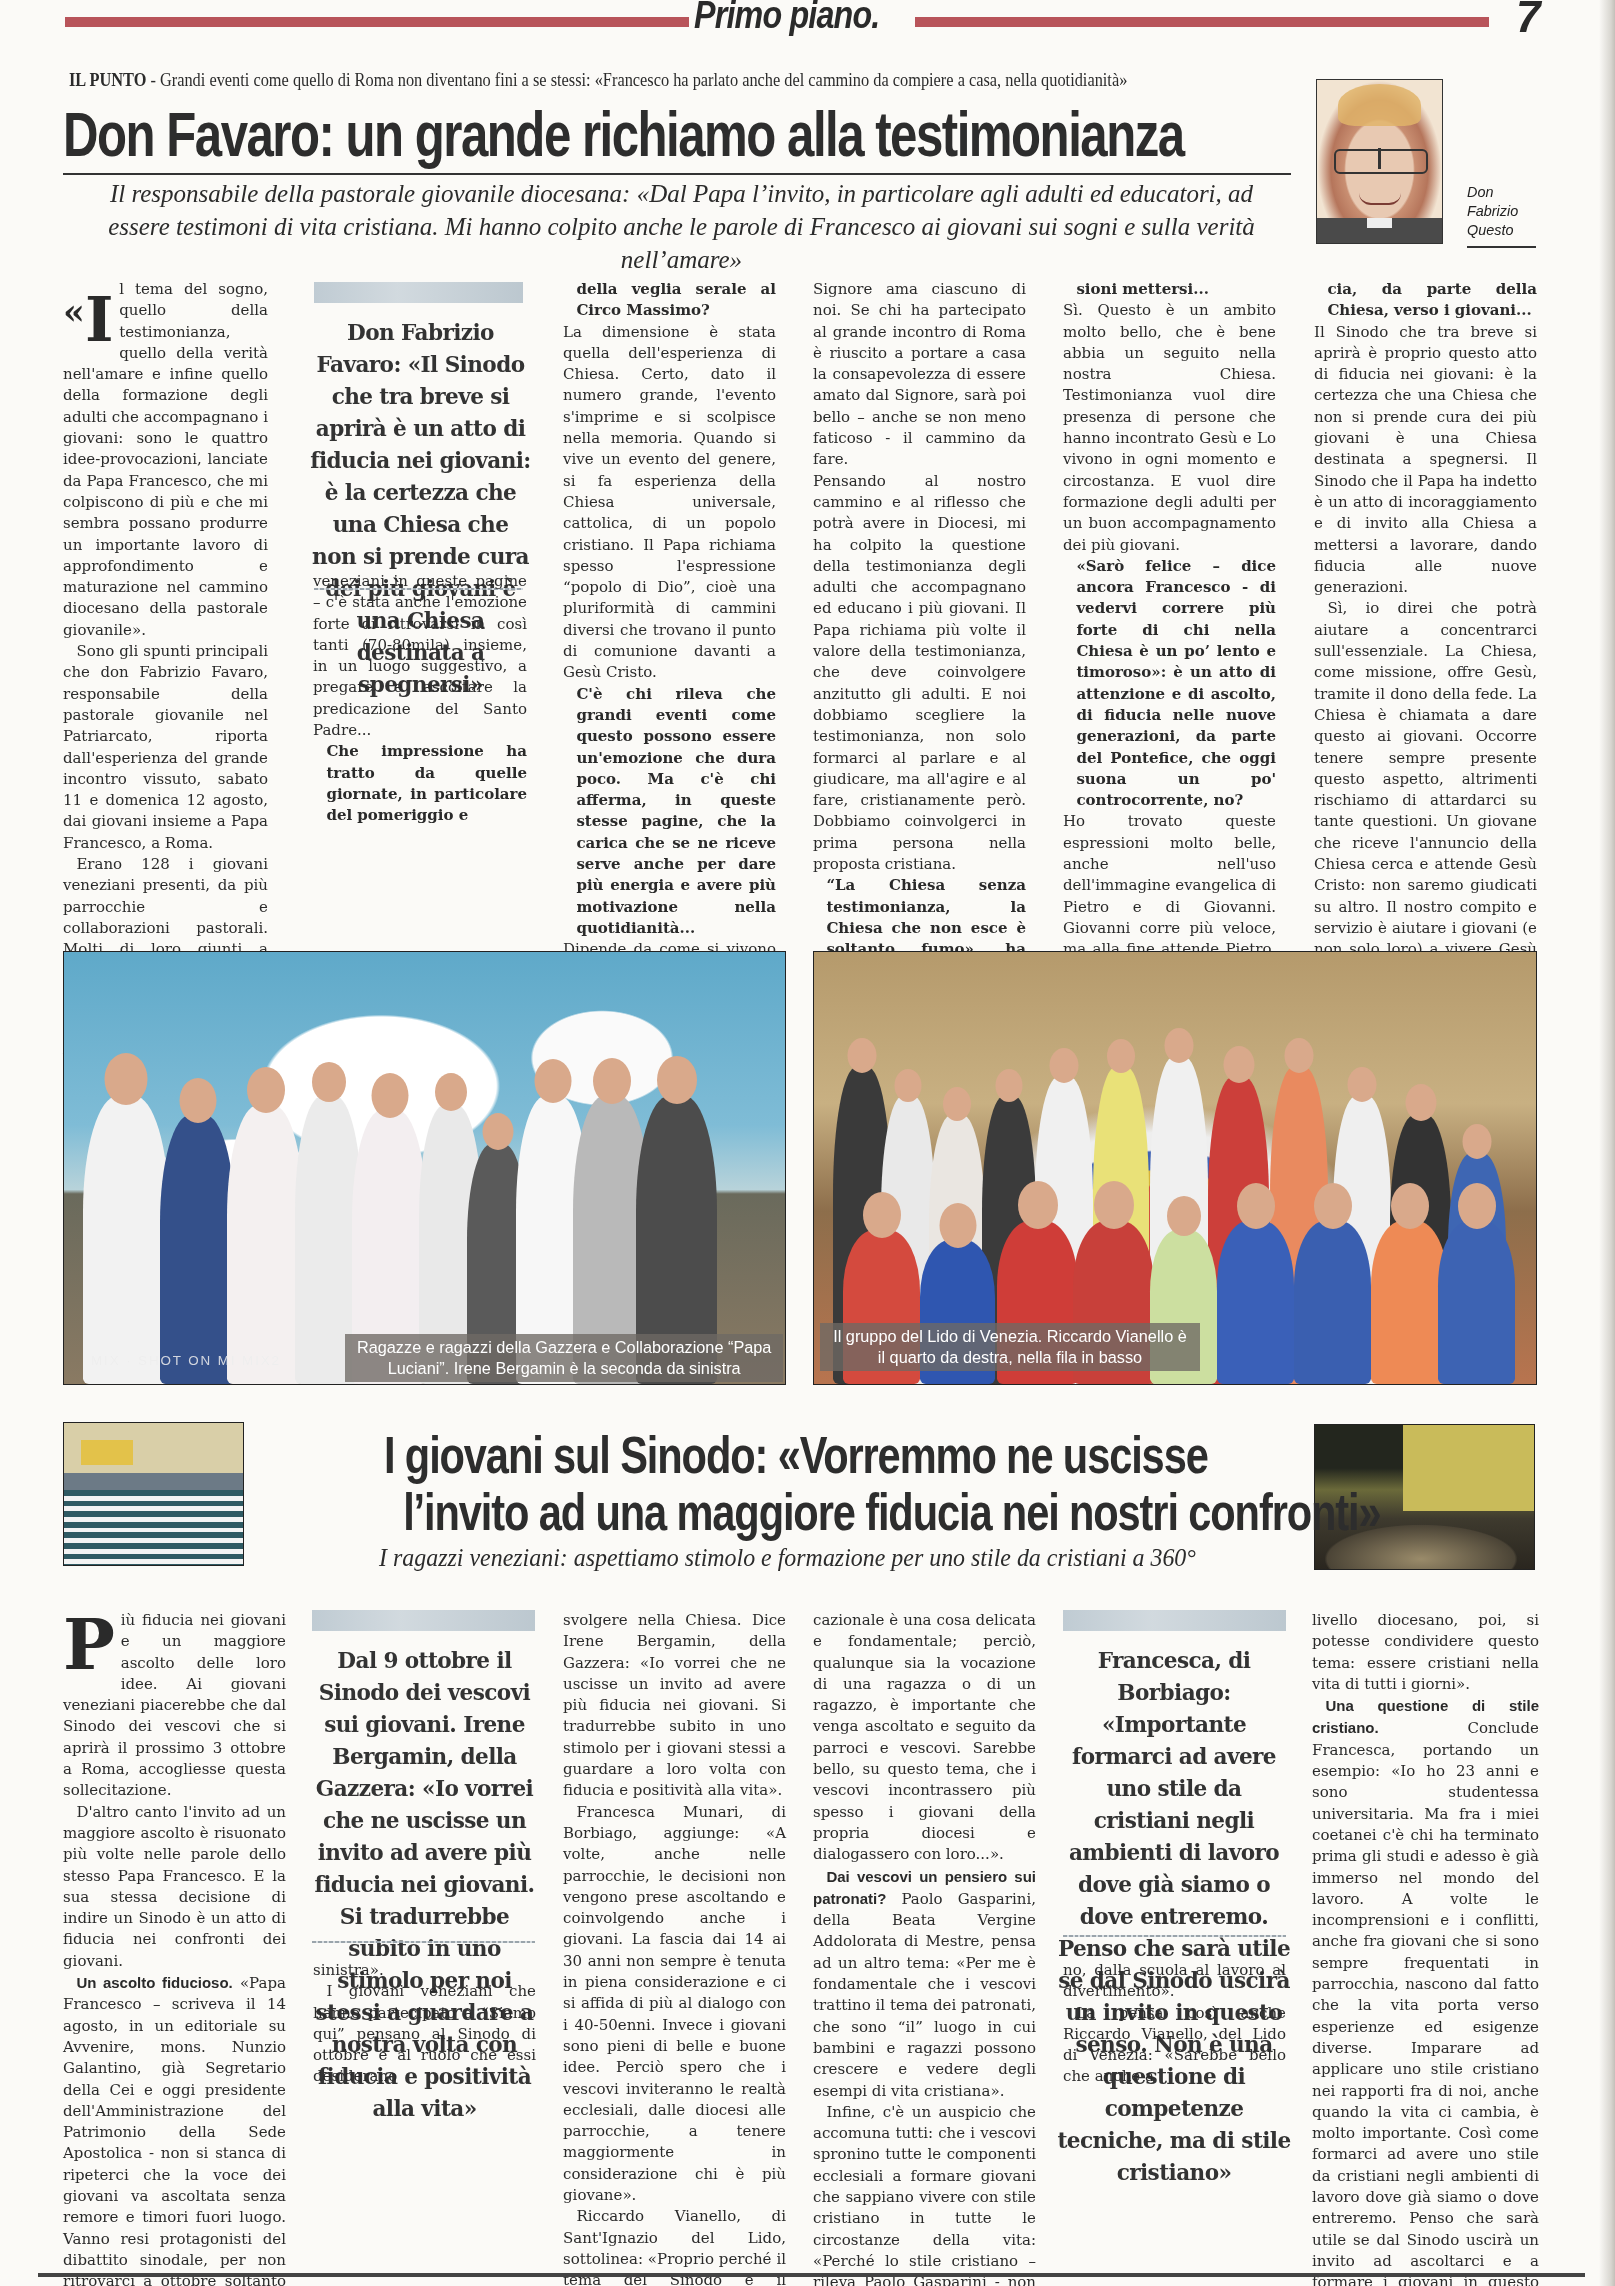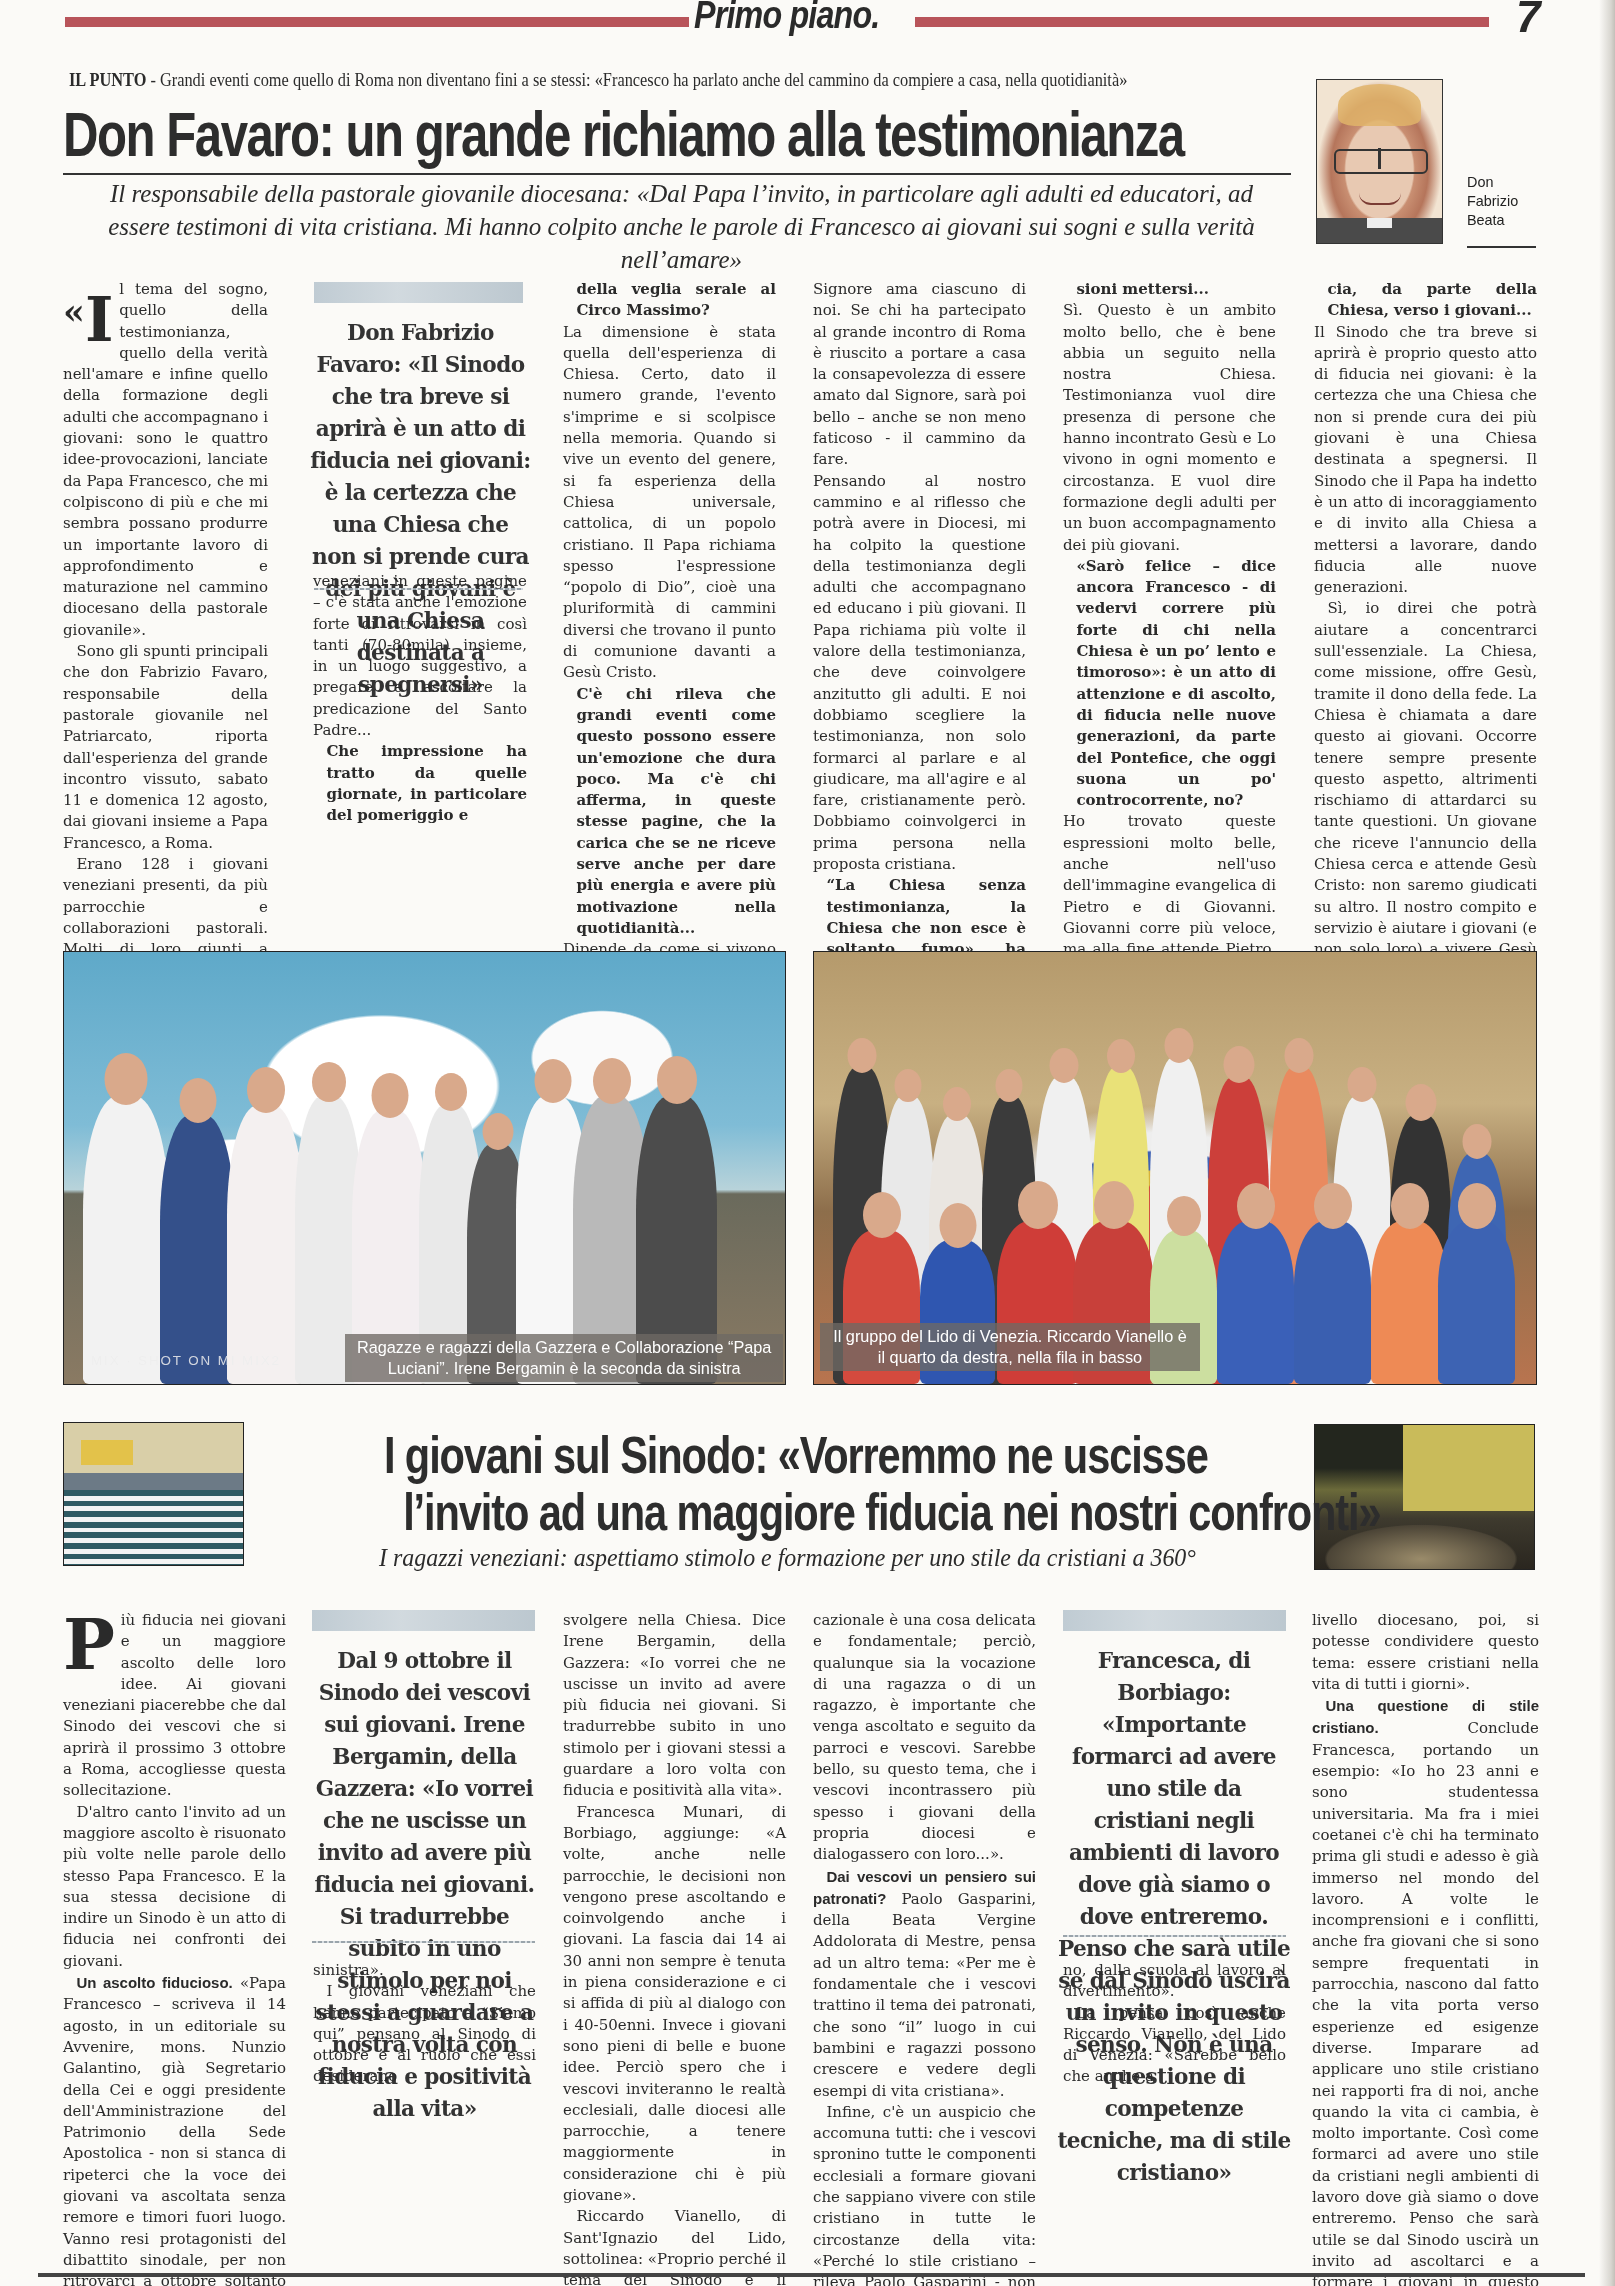--- a/index.html
+++ b/index.html
@@ -50,22 +50,22 @@
     background: radial-gradient(ellipse at 50% 55%, #e8c9b2 0 38%, #c98f72 40%, #b5755b 55%, #f2e4d2 70%),
                 linear-gradient(#f4e7d6, #e9d9c6);
   }
   .portrait .hair { position:absolute; top:3.8px; left:21px; width:83px; height:42px; border-radius:50% 50% 20% 20%; background:#e0b46a; opacity:.85; }
   .portrait .glasses { position:absolute; top:69px; left:17.3px; width:90px; height:21px; border:2.9px solid #333; border-radius:5.8px; }
   .portrait .glasses::after { content:""; position:absolute; left:42px; top:-2.9px; width:2.9px; height:21px; background:#333; }
   .portrait .mouth { position:absolute; top:113px; left:42px; width:42px; height:9.6px; border-bottom:2.9px solid #7a3b33; border-radius:0 0 38px 38px; }
   .portrait .collar { position:absolute; bottom:0; left:0; width:125px; height:25px; background:#4a4a4a; }
   .portrait .collar::after { content:""; position:absolute; left:50px; top:0; width:25px; height:9.6px; background:#eee; }
   .portrait-caption {
-    position: absolute; top: 173px; left: 1467px; width: 77px;
-    font-family: "Liberation Sans", sans-serif; font-size: 14.4px; line-height: 19px; color: #222;
+    position: absolute; top: 183px; left: 1467px; width: 77px;
+    font-family: "Liberation Sans", sans-serif; font-size: 14.4px; line-height: 19px; color: #222; font-style: italic;
   }
   .portrait-caption-rule { position: absolute; top: 246px; left: 1467px; width: 69px; height: 1.9px; background: #333; }
 
   
   .col {
     position: absolute;
     font-family: "DejaVu Serif", serif; font-size: 15px; line-height: 21.3px;
     text-align: justify; hyphens: auto; color: #2a2a2a;
   }
   .col p { margin: 0; text-indent: 13.4px; }
@@ -161,21 +161,21 @@
 
 <div class="portrait">
   <div class="hair"></div>
   <div class="glasses"></div>
   <div class="mouth"></div>
   <div class="collar"></div>
 </div>
 <div class="portrait-caption">
   <div>Don</div>
   <div>Fabrizio</div>
-  <div>Beata</div>
+  <div>Questo</div>
 </div>
 <div class="portrait-caption-rule"></div>
 
 <div class="col" id="a1c1" style="top:279px; left:63px; width:205px;">
     <p class="noindent"><span class="dropcap-open"><span class="qm">«</span>I</span>l tema del sogno, quello della testimonianza, quello della verità nell'amare e infine quello della formazione degli adulti che accompagnano i giovani: sono le quattro idee-provocazioni, lanciate da Papa Francesco, che mi colpiscono di più e che mi sembra possano produrre un importante lavoro di approfondimento e maturazione nel cammino diocesano della pastorale giovanile».</p>
     <p>Sono gli spunti principali che don Fabrizio Favaro, responsabile della pastorale giovanile nel Patriarcato, riporta dall'esperienza del grande incontro vissuto, sabato 11 e domenica 12 agosto, dai giovani insieme a Papa Francesco, a Roma.</p>
     <p>Erano 128 i giovani veneziani presenti, da più parrocchie e collaborazioni pastorali. Molti di loro giunti a Roma dopo un cammino – un pellegrinaggio in più tappe, in parte condotto a piedi – e non un semplice viaggio.</p>
     <p>Per tutti è stata una grande esperienza. Per tutti – come raccontano i quattro ragazzi</p>
   </div>
 

